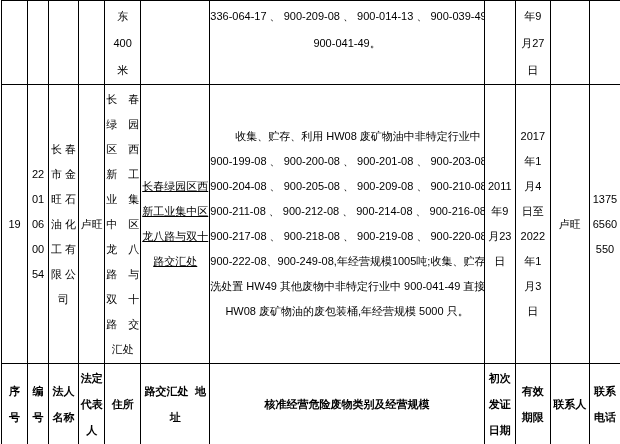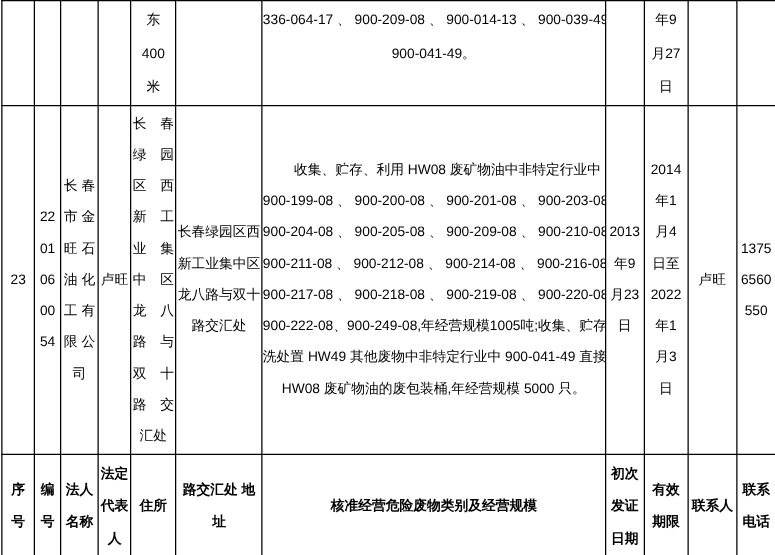--- a/index.html
+++ b/index.html
@@ -45,25 +45,27 @@
     font-size: 10px;
     padding-left: 4px;
     padding-right: 2px;
   }
   
   td.facility-cell {
     text-align: left;
     font-size: 10.5px;
     padding-left: 3px;
     line-height: 27px;
+    text-decoration: underline;
   }
   
   tr.row-header td {
     font-weight: bold;
     line-height: 26px;
+    font-family: Liberation Mono, monospace;
   }
 </style>
 </head>
 <body>
 
 <div class="page">
   <table class="permit">
     <colgroup>
       <col style="width:26px">
         <col style="width:21px">
@@ -92,21 +94,21 @@
 900-041-49。</td>
       <td></td>
       <td>年9
 月27
 日</td>
       <td></td>
       <td></td>
     </tr>
 
     <tr class="row-main" style="height:279px">
-      <td>23</td>
+      <td>19</td>
       <td>22
 01
 06
 00
 54</td>
       <td>长 春
 市 金
 旺 石
 油 化
 工 有
@@ -129,25 +131,25 @@
 龙八路与双十
 路交汇处</td>
       <td class="text-cell">　　收集、贮存、利用 HW08 废矿物油中非特定行业中
 900-199-08 、 900-200-08 、 900-201-08 、 900-203-08 、
 900-204-08 、 900-205-08 、 900-209-08 、 900-210-08 、
 900-211-08 、 900-212-08 、 900-214-08 、 900-216-08 、
 900-217-08 、 900-218-08 、 900-219-08 、 900-220-08 、
 900-222-08、900-249-08,年经营规模1005吨;收集、贮存、清
 洗处置 HW49 其他废物中非特定行业中 900-041-49 直接沾染
 HW08 废矿物油的废包装桶,年经营规模 5000 只。</td>
-      <td>2013
+      <td>2011
 年9
 月23
 日</td>
-      <td>2014
+      <td>2017
 年1
 月4
 日至
 2022
 年1
 月3
 日</td>
       <td>卢旺</td>
       <td>1375
 6560

